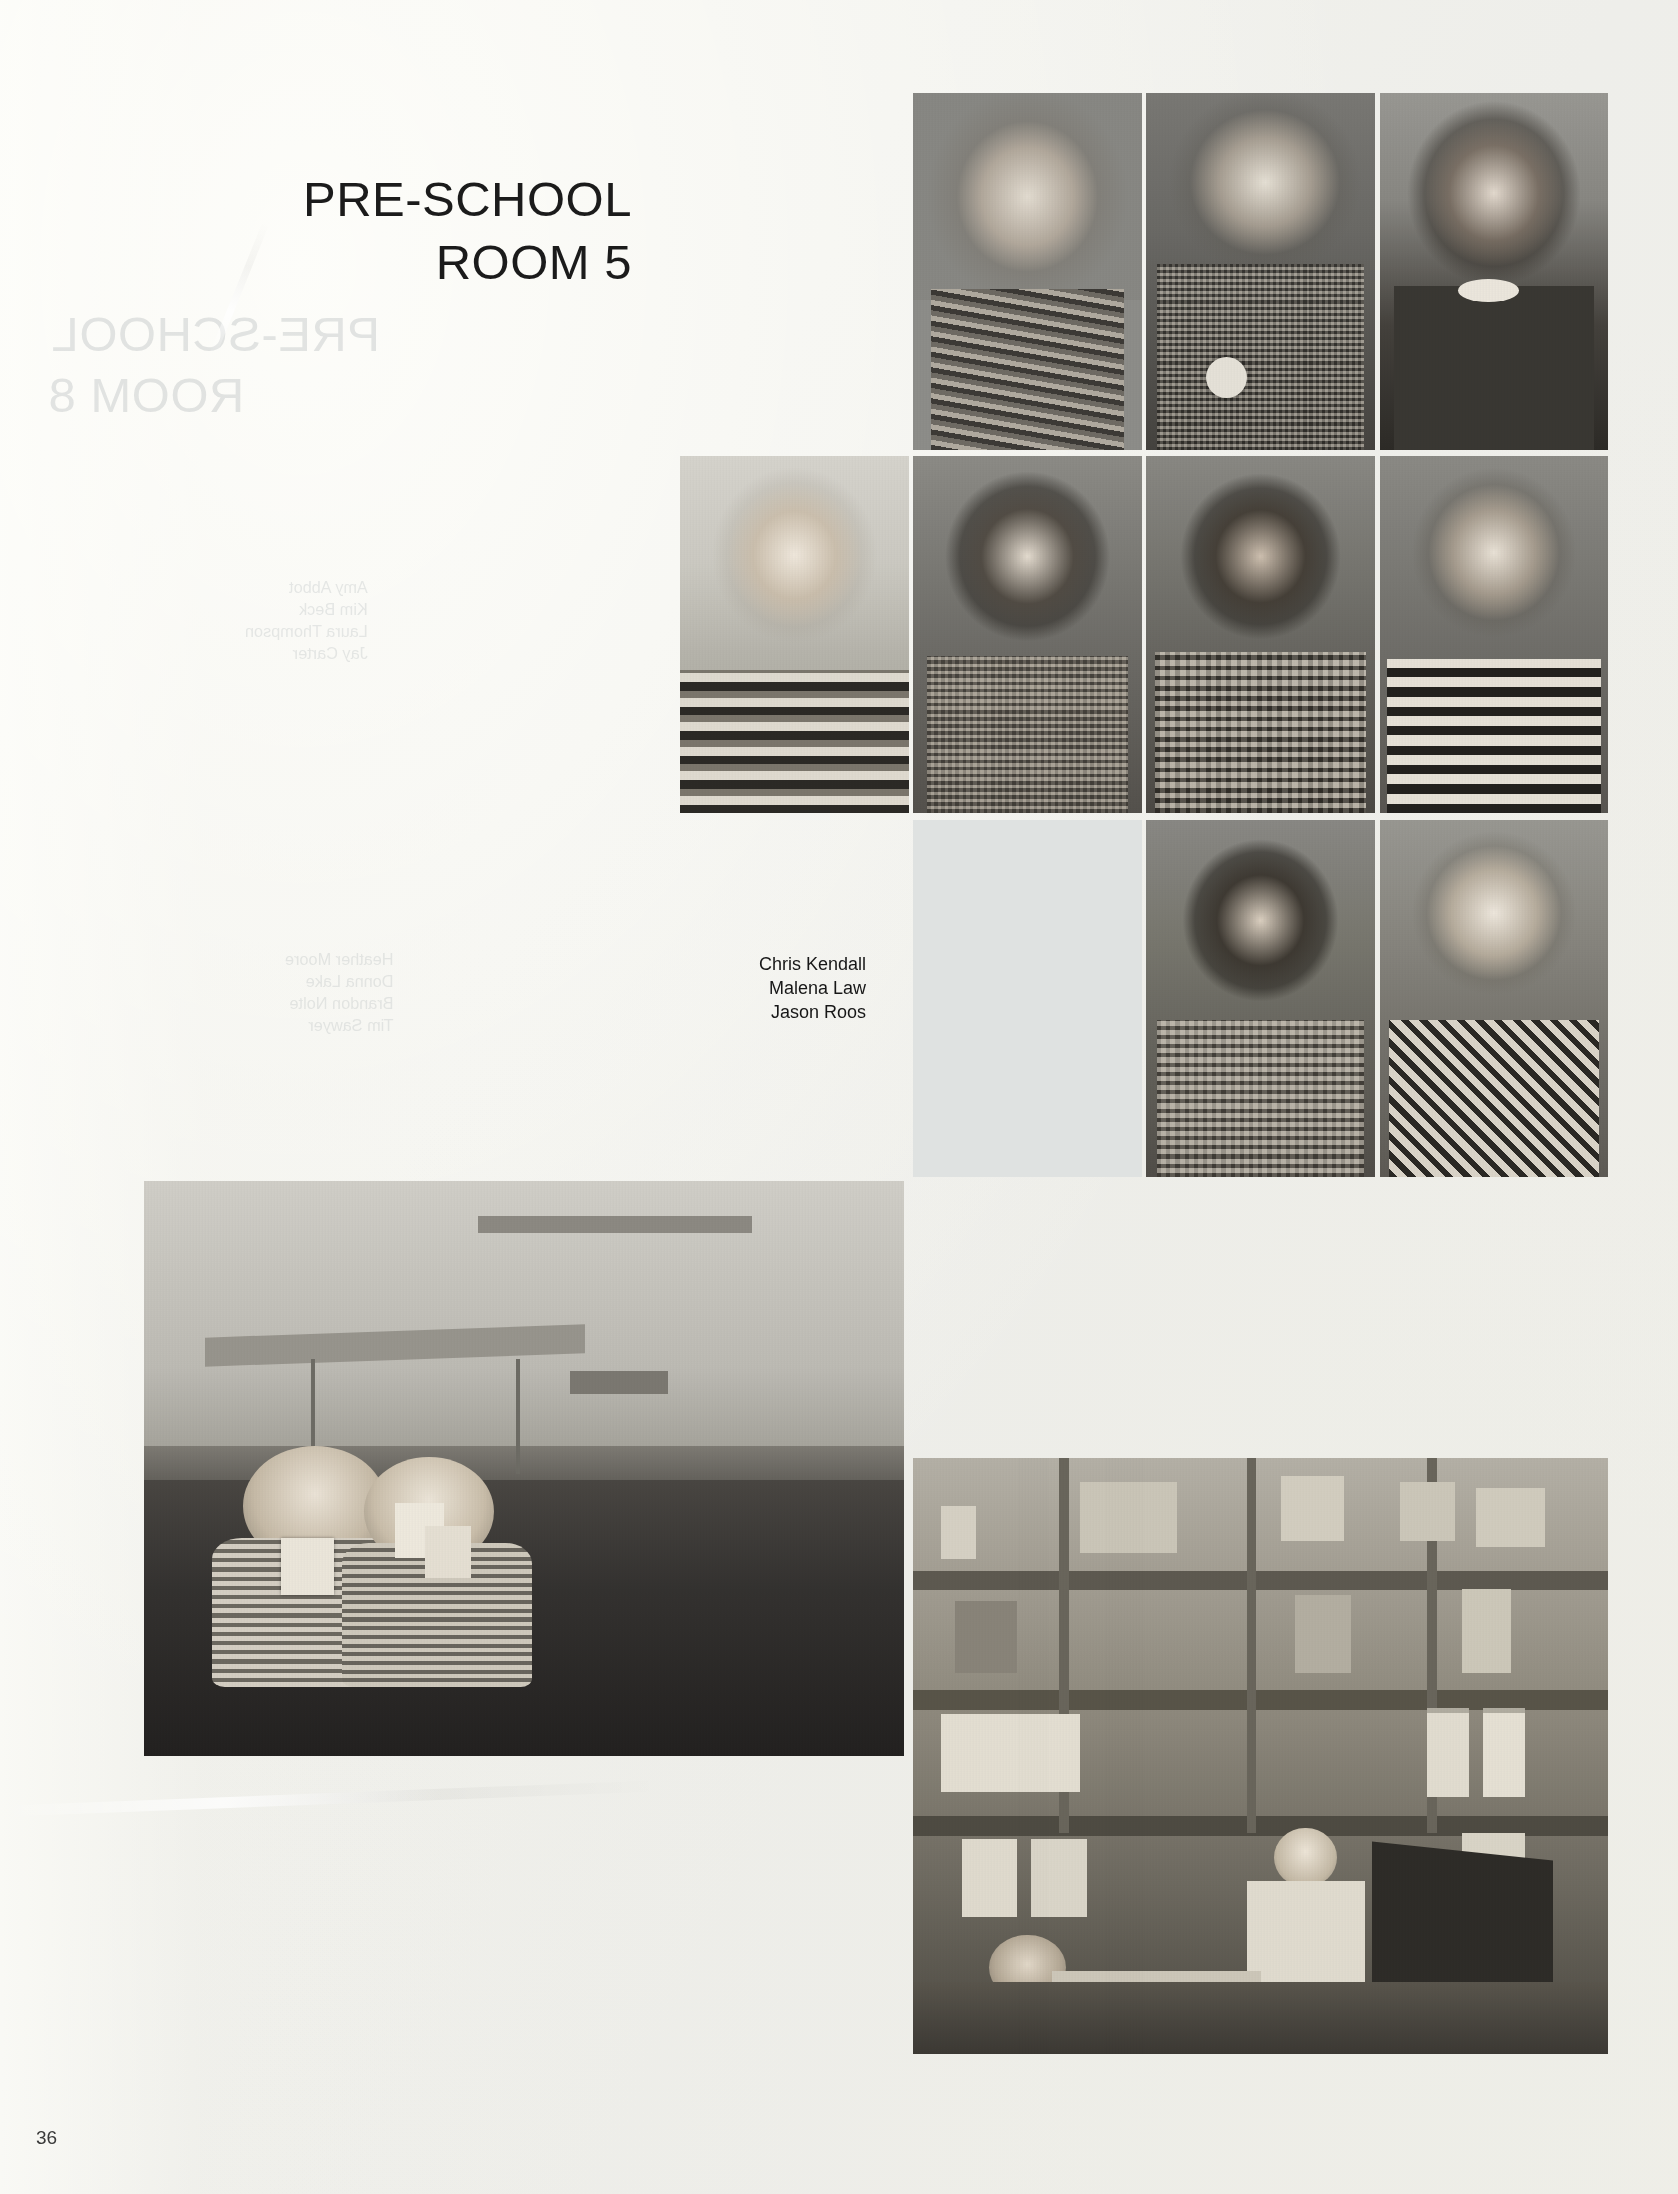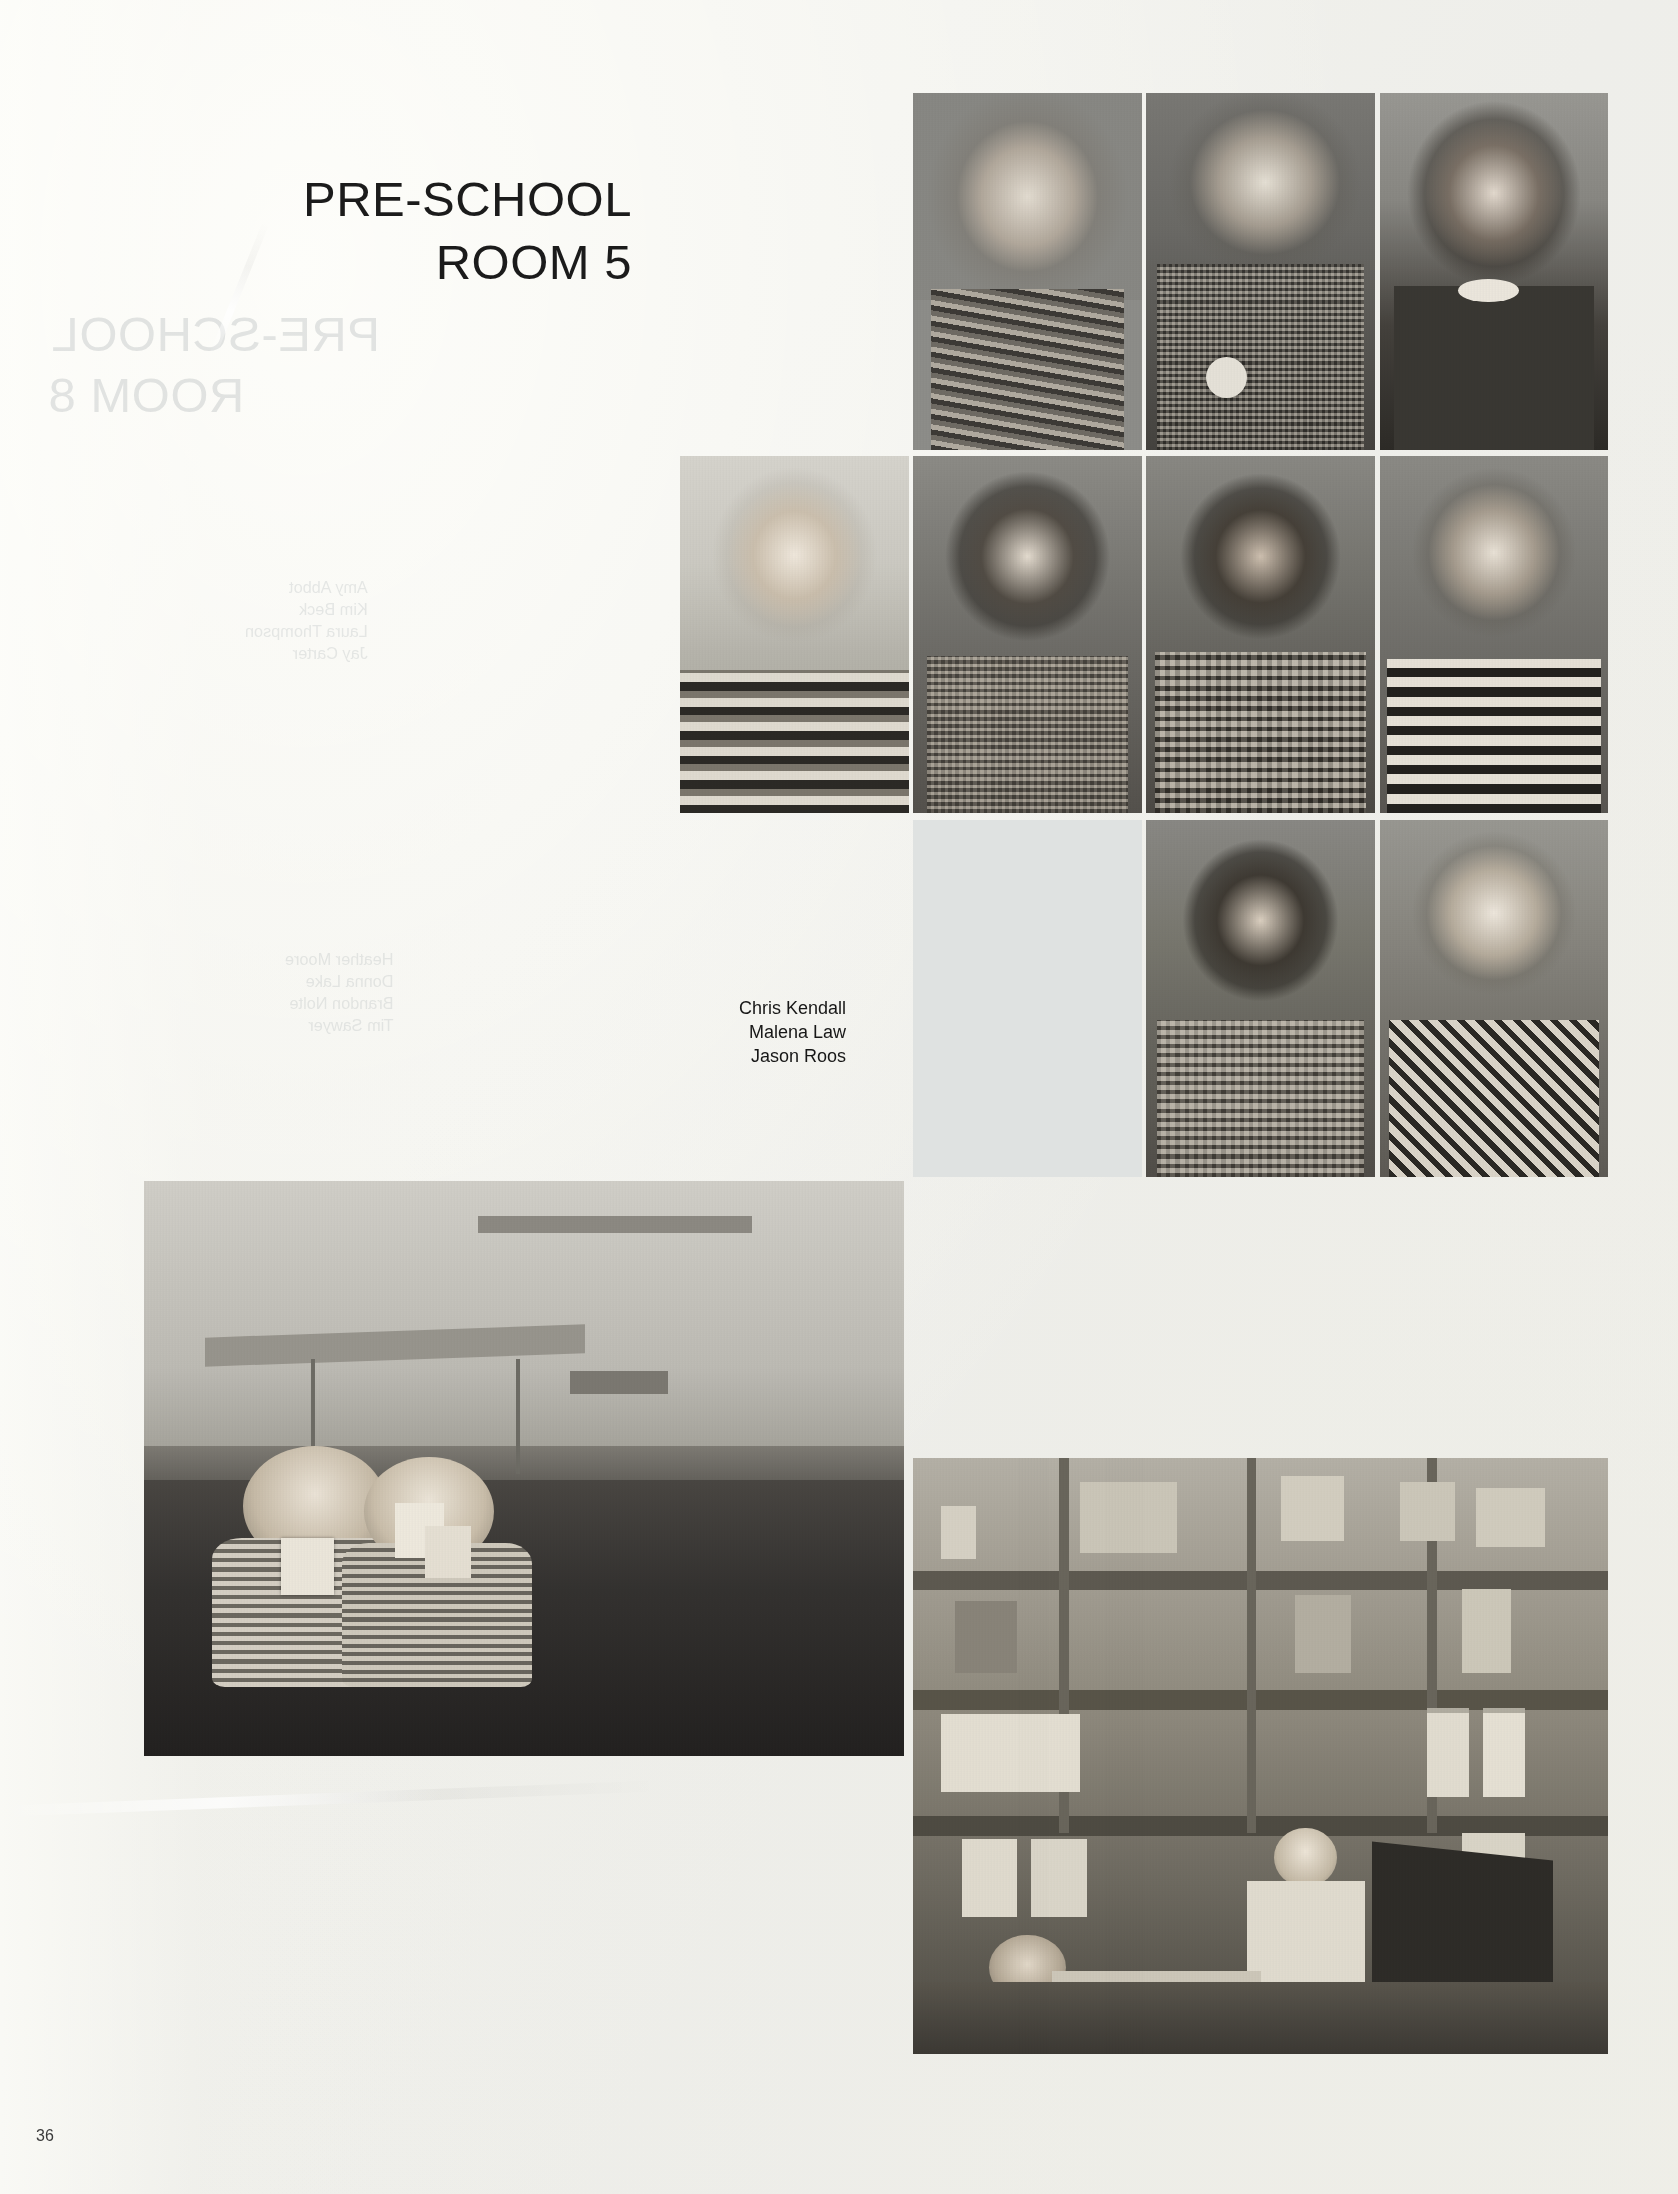--- a/index.html
+++ b/index.html
@@ -48,21 +48,21 @@
   .caption {
     position: absolute;
     font-size: 18px;
     line-height: 1.32;
     color: #171717;
     text-align: right;
     white-space: pre-line;
   }
   .cap-1 { left: 459px; top: 245px; width: 408px; }
   .cap-2 { left: 357px; top: 588px; width: 509px; }
-  .cap-3 { left: 337px; top: 953px; width: 509px; margin-top: 44px; }
+  .cap-3 { left: 357px; top: 953px; width: 509px; }
 
   .photo {
     position: absolute;
     background: #8f8f8b;
     overflow: hidden;
   }
   .photo .grain {
     position: absolute;
     inset: 0;
     mix-blend-mode: multiply;
@@ -72,21 +72,21 @@
       repeating-linear-gradient(90deg, rgba(0,0,0,0.06) 0px, rgba(0,0,0,0) 1.5px);
   }
   .empty-cell {
     position: absolute;
     background: #dfe2e1;
   }
   .pagenum {
     position: absolute;
     left: 36px;
     top: 2127px;
-    font-size: 16px;
+    font-size: 19px;
     color: #3a3a3a;
     text-align: center;
   }
   
   .crease {
     position: absolute;
     background: linear-gradient(90deg, rgba(255,255,255,0.0), rgba(255,255,255,0.75), rgba(0,0,0,0.035), rgba(255,255,255,0.0));
     pointer-events: none;
   }
 </style>

